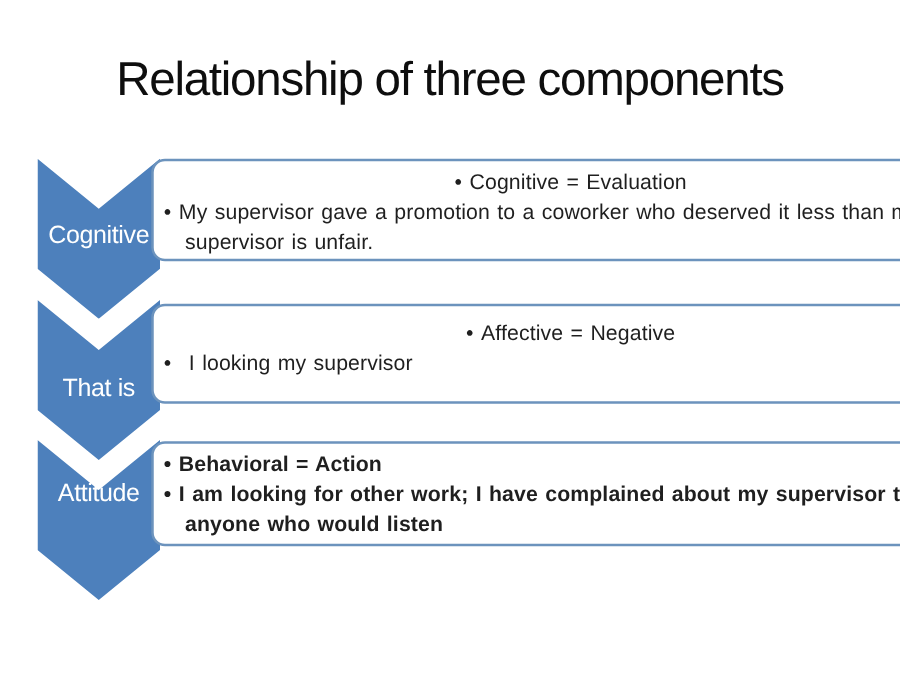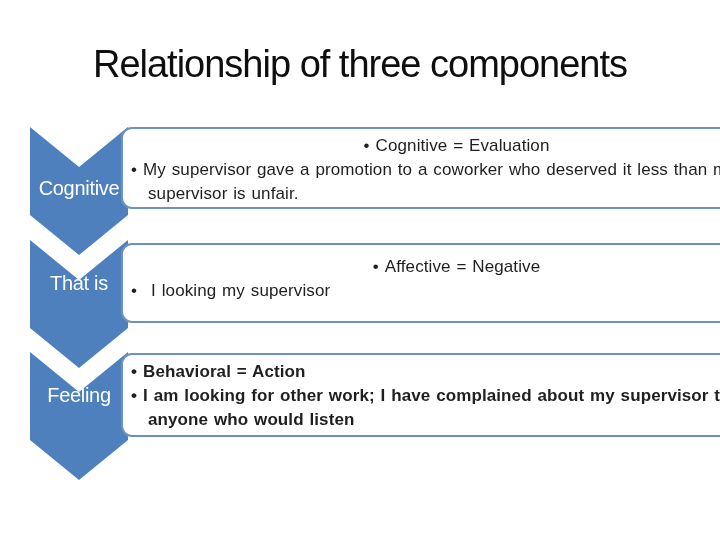--- a/index.html
+++ b/index.html
@@ -18,21 +18,21 @@
   .chevron polygon{fill:#4d80bc;}
   .chev-1{top:127px}
   .chev-2{top:240px}
   .chev-3{top:352px}
 
   .chev-label{
     position:absolute;left:30px;width:98px;text-align:center;
     color:#ffffff;font-size:20px;line-height:26px;letter-spacing:-0.3px;
   }
   .lab-1{top:175px}
-  .lab-2{top:270px}
+  .lab-2{top:298px}
   .lab-3{top:382px}
 
   .box{
     position:absolute;left:121px;width:677px;box-sizing:border-box;
     background:#ffffff;border:2.5px solid #6c93bd;border-radius:11px;
     color:#1f1f1f;font-size:17px;line-height:24px;
     letter-spacing:0.1px;word-spacing:1px;
     padding:5px 14px 0 8px;
   }
   .box-1{top:127px;height:82px;}
@@ -57,21 +57,21 @@
   </svg>
   <svg class="chevron chev-2" viewBox="0 0 98 128" aria-hidden="true">
     <polygon points="0,0 49,40 98,0 98,88 49,128 0,88"></polygon>
   </svg>
   <svg class="chevron chev-3" viewBox="0 0 98 128" aria-hidden="true">
     <polygon points="0,0 49,40 98,0 98,88 49,128 0,88"></polygon>
   </svg>
 
   <div class="chev-label lab-1">Cognitive</div>
   <div class="chev-label lab-2">That is</div>
-  <div class="chev-label lab-3">Feeling</div>
+  <div class="chev-label lab-3">Attitude</div>
 
   <div class="box box-1">
     <div class="line center">
       <span class="bul">•</span><span>Cognitive = Evaluation</span>
     </div>
     <div class="line left">
       <span class="bul">•</span><span>My supervisor gave a promotion to a coworker who deserved it less than me. My supervisor is unfair.</span>
     </div>
   </div>
 

